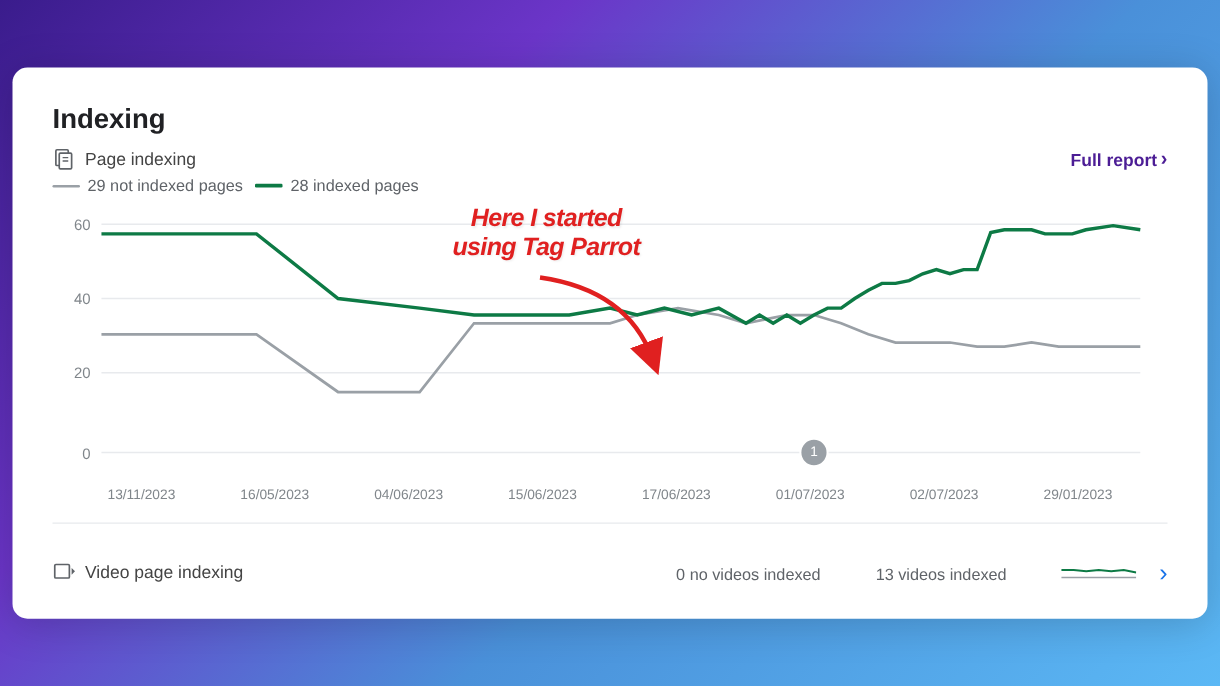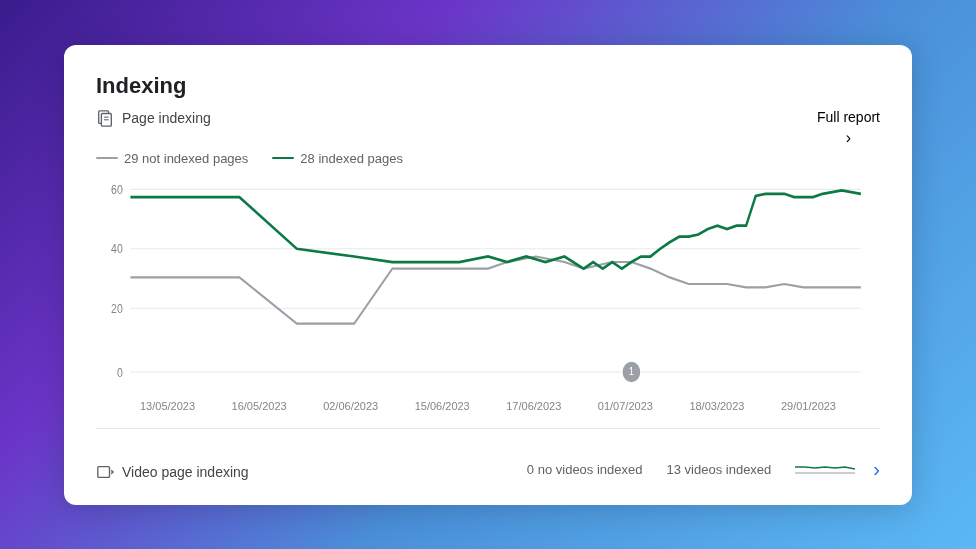--- a/index.html
+++ b/index.html
@@ -9,21 +9,21 @@
       background: linear-gradient(135deg, #3a1c8c 0%, #6b35c8 30%, #4a90d9 60%, #5bb8f5 100%);
       display: flex;
       align-items: center;
       justify-content: center;
       font-family: 'Arial', sans-serif;
       overflow: hidden;
     }
     .card {
       background: #fff;
       border-radius: 12px;
-      width: 848px;
+      width: 956px;
       padding: 28px 32px 24px 32px;
       box-shadow: 0 4px 32px rgba(0,0,0,0.18);
       position: relative;
     }
     .card-title {
       font-size: 22px;
       font-weight: 600;
       color: #202124;
       margin-bottom: 10px;
     }
@@ -42,30 +42,29 @@
     }
     .page-icon {
       width: 18px;
       height: 18px;
       color: #5f6368;
     }
     .full-report {
       display: flex;
       align-items: center;
       gap: 3px;
-      color: #000000;
+      color: #4c1d95;
       font-size: 14px;
-      font-weight: 400;
+      font-weight: 700;
       cursor: pointer;
       text-decoration: none;
-      flex-direction: column;
     }
     .legend {
       display: flex;
-      gap: 24px;
+      gap: 10px;
       margin-bottom: 8px;
       font-size: 13px;
       color: #5f6368;
     }
     .legend-item {
       display: flex;
       align-items: center;
       gap: 6px;
     }
     .legend-line-gray {
@@ -114,36 +113,36 @@
       color: #80868b;
       margin-bottom: 16px;
     }
     .divider {
       border: none;
       border-top: 1px solid #e8eaed;
       margin: 8px 0 12px 0;
     }
     .video-section {
       display: flex;
-      align-items: flex-end;
+      align-items: flex-start;
       gap: 10px;
       margin-top: 29px;
     }
     .video-label {
       display: flex;
       align-items: center;
       gap: 8px;
       font-size: 14px;
       color: #444;
       flex: 1;
     }
     .video-stats {
       display: flex;
       align-items: center;
-      gap: 24px;
+      gap: 44px;
       font-size: 13px;
       color: #5f6368;
     }
     .video-mini-chart {
       width: 60px;
       height: 22px;
     }
     .video-arrow {
       color: #1a73e8;
       font-size: 20px;
@@ -267,30 +266,45 @@
           760,18
           780,15
           800,18
         " fill="none" stroke="#0d7a45" stroke-width="2.5"></polyline>
 
       <circle cx="560" cy="180" r="10" fill="#9aa0a6" stroke="white" stroke-width="1.5"></circle>
       <text x="560" cy="184" font-size="10" fill="white" text-anchor="middle" dominant-baseline="middle" y="180">1</text>
     </svg>
 
     
+    <div class="annotation">
+      <div class="annotation-text">
+        <span>Here I started</span><br>
+        <span>using Tag Parrot</span>
+      </div>
+
+      <svg width="110" height="90" viewBox="0 0 110 90" style="display:block;margin-top:2px;margin-left:80px;">
+        <defs>
+          <marker id="arrowhead" markerWidth="8" markerHeight="8" refX="4" refY="4" orient="auto">
+            <polygon points="0 0, 8 4, 0 8" fill="#e02020"></polygon>
+          </marker>
+        </defs>
+        <path d="M 10 10 Q 80 20 100 75" stroke="#e02020" stroke-width="3.5" fill="none" marker-end="url(#arrowhead)"></path>
+      </svg>
+    </div>
   </div>
 
   <div class="x-axis-labels">
-    <span>13/05/2023</span>
+    <span>13/11/2023</span>
     <span>16/05/2023</span>
-    <span>02/06/2023</span>
+    <span>04/06/2023</span>
     <span>15/06/2023</span>
     <span>17/06/2023</span>
     <span>01/07/2023</span>
-    <span>18/03/2023</span>
+    <span>02/07/2023</span>
     <span>29/01/2023</span>
   </div>
 
   <hr class="divider">
 
   <div class="video-section">
     <div class="video-label">
       <svg width="18" height="18" viewBox="0 0 20 20" fill="none">
         <rect x="2" y="4" width="13" height="12" rx="1" stroke="#5f6368" stroke-width="1.5" fill="none"></rect>
         <polygon points="17,7 20,10 17,13" fill="#5f6368"></polygon>

